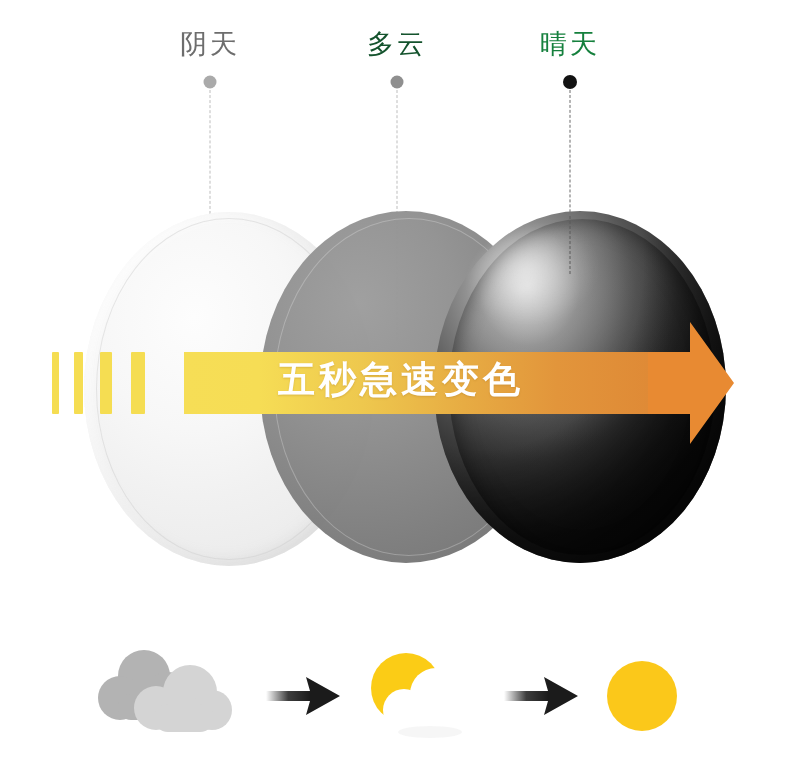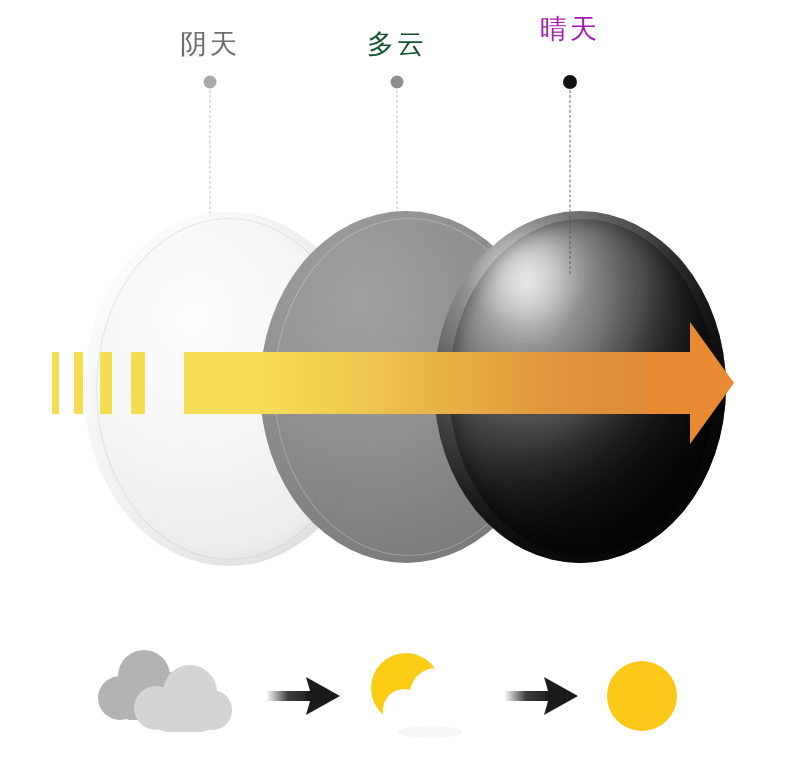--- a/index.html
+++ b/index.html
@@ -108,21 +108,21 @@
   <div>
 
     <div class="wlabel" style="left:210px;top:31px;color:#6d6d6d;">阴天</div>
     <div class="dot" style="left:210px;top:82px;width:13px;height:13px;background:#aaaaaa;"></div>
     <div class="dline" style="left:210px;top:90px;height:250px;"></div>
 
     <div class="wlabel" style="left:397px;top:31px;color:#14532d;">多云</div>
     <div class="dot" style="left:397px;top:82px;width:13px;height:13px;background:#8f8f8f;"></div>
     <div class="dline" style="left:397px;top:90px;height:250px;"></div>
 
-    <div class="wlabel" style="left:570px;top:16px;color:#a21caf;">晴天</div>
+    <div class="wlabel" style="left:570px;top:31px;color:#15803d;">晴天</div>
     <div class="dot" style="left:570px;top:82px;width:14px;height:14px;background:#121212;"></div>
     <div class="dline dark" style="left:570px;top:90px;height:182px;"></div>
   </div>
 
   <div>
     <div class="lens" id="lens1"></div>
     <div id="lens1rim"></div>
 
     <div class="lens" id="lens2"></div>
     <div id="lens2rim"></div>
@@ -141,20 +141,23 @@
     <div class="tick" style="left:100px;width:12px;"></div>
     <div class="tick" style="left:131px;width:14px;"></div>
 
     <div id="bandBar"></div>
 
     <svg id="arrowHead" viewBox="0 0 86 122">
       <polygon points="0,30 42,30 42,0 86,61 42,122 42,92 0,92" fill="#e88a32"></polygon>
     </svg>
   </div>
 
+  <div id="bandText">
+    <span>五秒急速变色</span>
+  </div>
 
   <div id="wrow">
 
     <svg class="wicon" style="left:98px;top:14px;" width="136" height="92" viewBox="0 0 136 92">
       <g fill="#b3b3b3">
         <circle cx="46" cy="26" r="26"></circle>
         <circle cx="22" cy="48" r="22"></circle>
         <circle cx="70" cy="46" r="24"></circle>
         <rect x="20" y="44" width="52" height="26" rx="13"></rect>
       </g>

